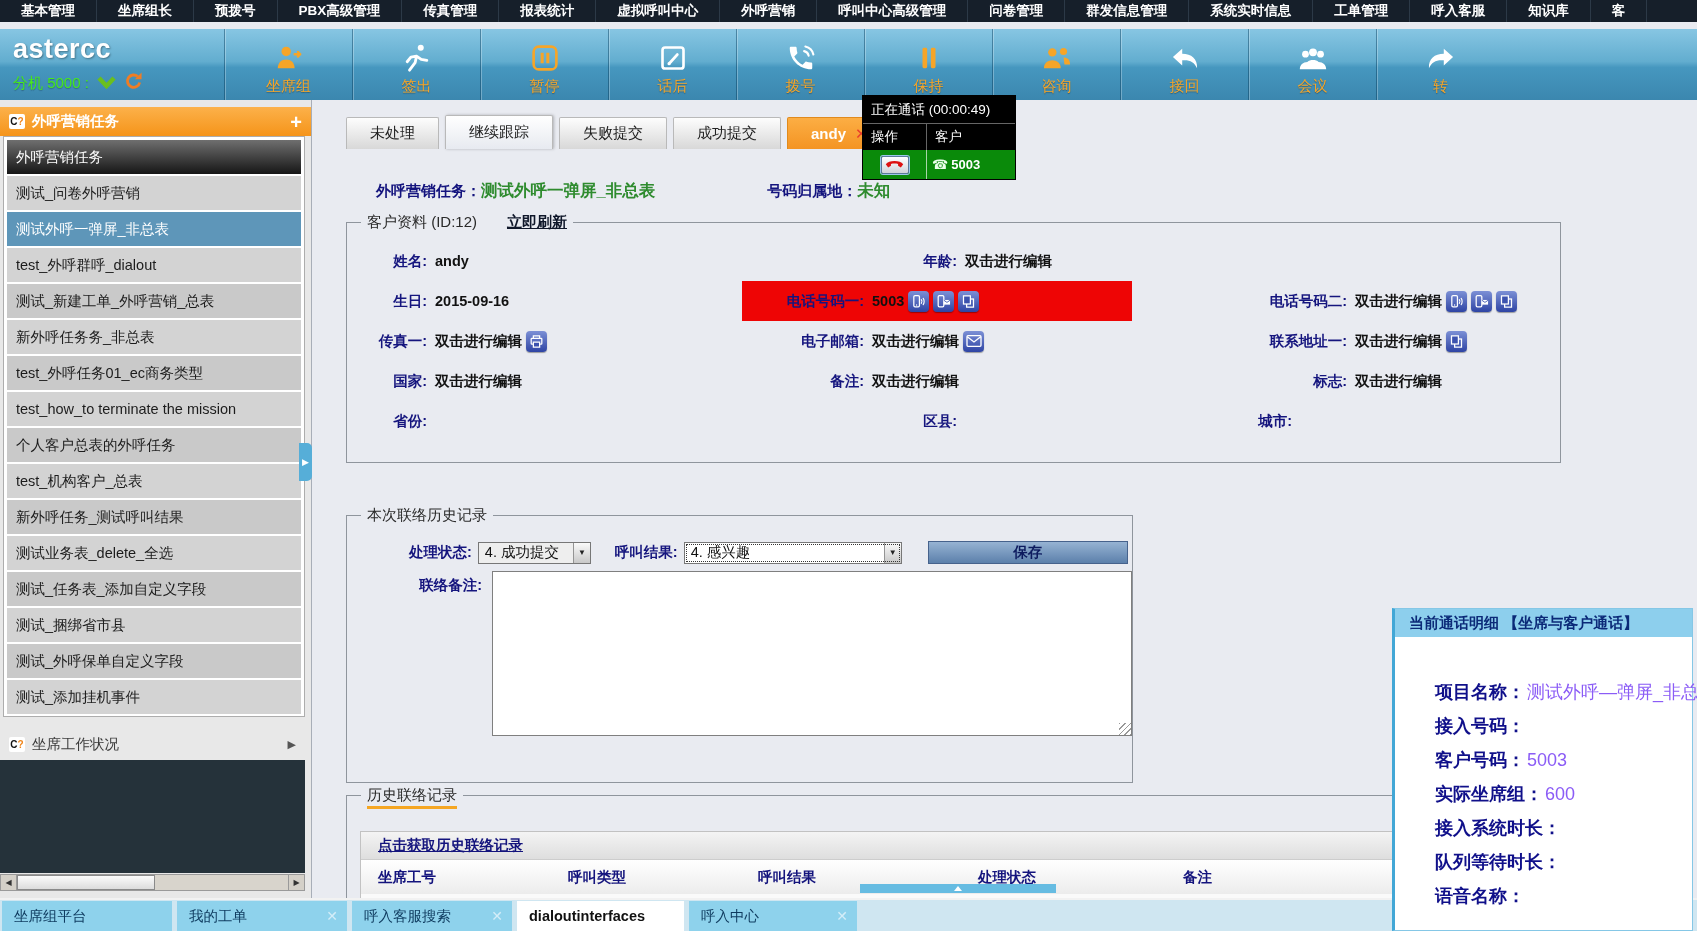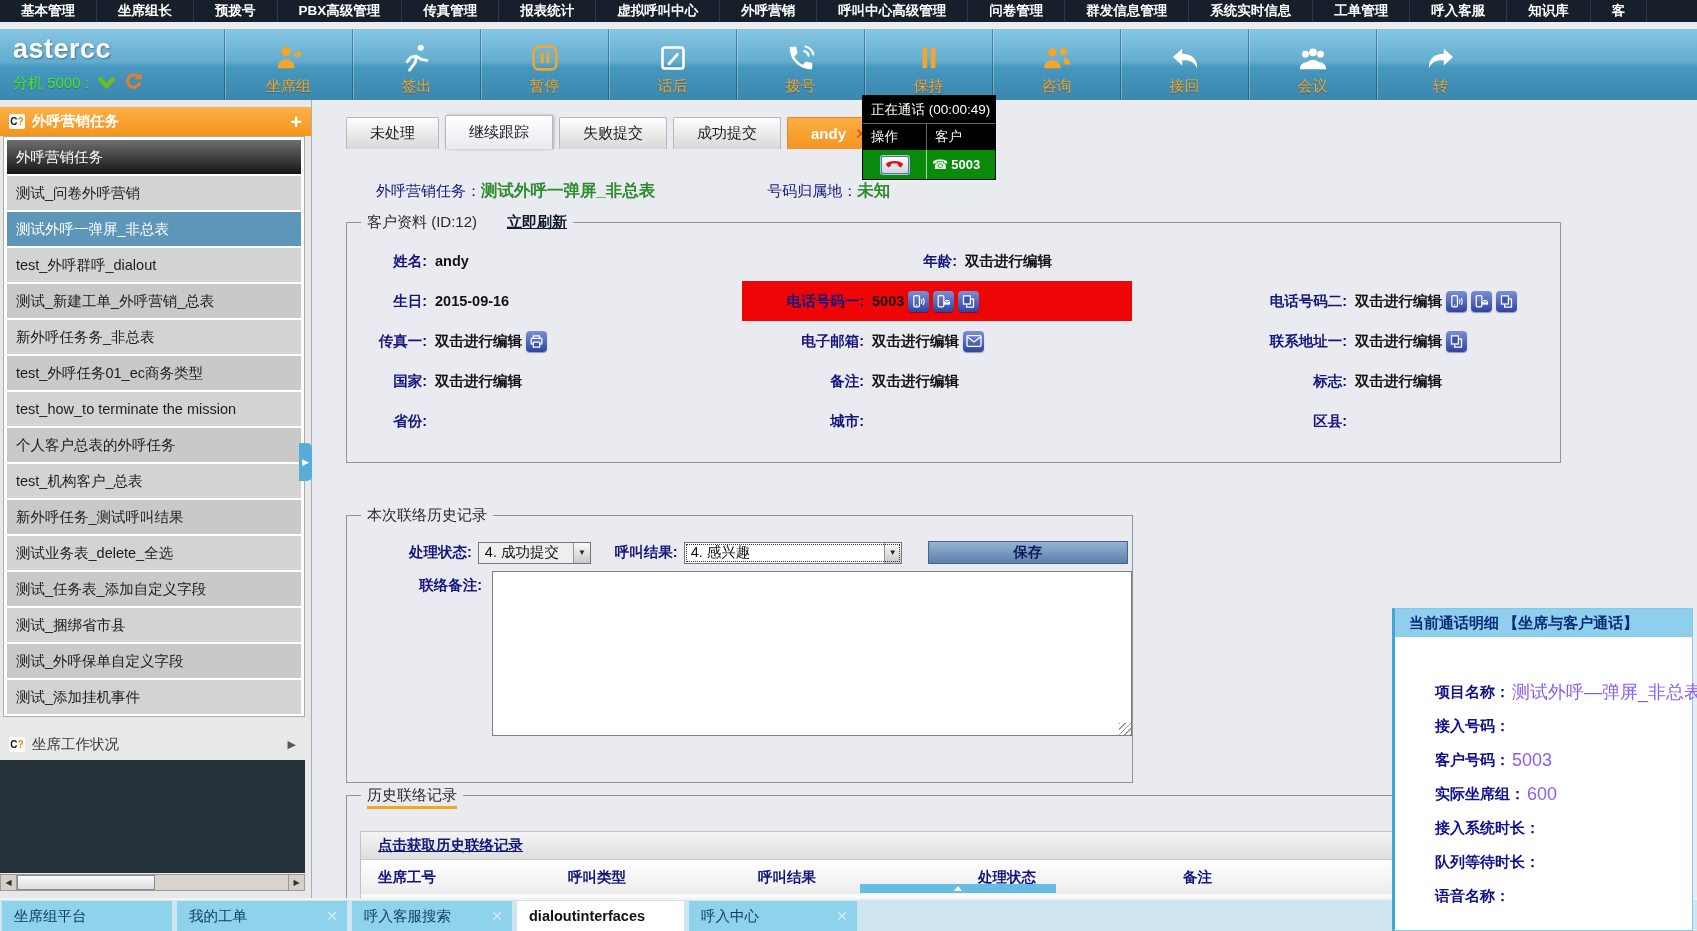--- a/index.html
+++ b/index.html
@@ -13,21 +13,21 @@
   background:linear-gradient(180deg,#87c6e3 0%,#62adcf 46%,#4697bf 54%,#3b87af 100%);z-index:10}
 .logo{position:absolute;left:13px;top:5px;color:#fff;font-size:27px;font-weight:bold;letter-spacing:.5px;text-shadow:1px 1px 2px rgba(0,0,0,.35)}
 .ext-row{position:absolute;left:13px;top:43px;display:flex;align-items:center;gap:7px}
 .ext-label{color:#46e81e;font-size:15px;text-shadow:0 1px 1px rgba(0,0,0,.25)}
 .tb-buttons{position:absolute;left:224px;top:0;bottom:0;right:0;display:flex;overflow:hidden}
 .tb-btn{width:128px;flex:0 0 128px;display:flex;flex-direction:column;align-items:center;justify-content:flex-end;
   padding-bottom:5px;border-left:1px solid rgba(6,58,88,.45);box-shadow:inset 1px 0 0 rgba(255,255,255,.28);cursor:pointer}
 .tb-ico{height:36px;display:flex;align-items:center;justify-content:center}
 .tb-label{color:#f6a528;font-size:15px;line-height:19px;text-shadow:0 1px 1px rgba(0,0,0,.3)}
 
-.call-popup{position:absolute;left:862px;top:95px;width:134px;background:#000;z-index:60;color:#fff;border:1px solid #000}
+.call-popup{position:absolute;left:862px;top:95px;width:154px;background:#000;z-index:60;color:#fff;border:1px solid #000}
 .cp-title{padding:5px 8px 4px;font-size:13.5px;white-space:nowrap}
 .cp-head{display:flex;border-top:1px solid #666}
 .cp-head .c1{width:64px;padding:4px 8px;font-size:13.5px;border-right:1px solid #666}
 .cp-head .c2{flex:1;padding:4px 8px;font-size:13.5px}
 .cp-row{display:flex;background:#0a8a0a;height:29px;align-items:center}
 .cp-row .c1{width:64px;display:flex;justify-content:center;border-right:1px solid rgba(255,255,255,.65);height:100%;align-items:center}
 .cp-row .c2{flex:1;display:flex;align-items:center;gap:3px;padding-left:5px;font-size:13px;font-weight:bold}
 .hangup-btn{width:28px;height:18px;background:linear-gradient(#ffffff,#cfd4da);border:1px solid #5a7a9a;border-radius:2px;
   box-shadow:0 0 0 1px #9cc6e8;display:flex;align-items:center;justify-content:center;cursor:pointer}
 .cp-phone{font-size:13px;color:#eaffea}
@@ -59,21 +59,21 @@
 .hs-thumb{width:138px;height:100%;background:linear-gradient(#fcfcfc,#dcdcdc);border:1px solid #8a8a8a;cursor:pointer}
 
 .main{position:absolute;left:311px;top:100px;right:0;bottom:0;background:#e9ebf1;border-left:1px solid #a8aeb8;overflow:hidden}
 .tabs{position:absolute;left:34px;top:15px;display:flex;gap:6px;align-items:flex-end;z-index:4}
 .tab{height:32px;padding:0 23px;display:flex;align-items:center;font-size:15px;color:#222;cursor:pointer;
   background:linear-gradient(#fdfdfd,#d8d8d8);border:1px solid #b9b9b9;border-bottom:none;border-radius:2px 2px 0 0}
 .tab.active{background:linear-gradient(#ffffff,#e7eaf0);height:34px;box-shadow:1px 0 3px rgba(0,0,0,.25)}
 .tab.orange{background:linear-gradient(#fcae44,#f49423);border-color:#e08a1d;color:#fff;font-weight:bold}
 .tab .tab-x{margin-left:9px;color:#e93c2c;font-weight:bold;font-size:15px;cursor:pointer}
 .task-header{position:absolute;left:64px;top:80px;display:flex;align-items:baseline;white-space:nowrap}
-.th-label{color:#14147e;font-size:15px;font-weight:normal}
+.th-label{color:#14147e;font-size:15px;font-weight:bold}
 .th-value{color:#2e8b2e;font-size:16.5px;font-weight:bold}
 .th-gap{width:112px}
 
 .fs{position:absolute;border:1px solid #8f959d}
 .fs-legend{position:absolute;top:-10px;left:14px;background:#e9ebf1;padding:0 6px;font-size:15px;color:#2a2a2a;display:flex;align-items:baseline;white-space:nowrap}
 .fs-legend .u-orange{border-bottom:3px solid #f5a623;padding-bottom:1px}
 .refresh-link{margin-left:30px;color:#0f172a;font-weight:bold;text-decoration:underline;font-size:15px;cursor:pointer}
 #fs-customer{left:34px;top:122px;width:1215px;height:241px}
 .cust-grid{position:absolute;left:0;top:18px;right:0}
 .cust-row{display:flex;height:40px}
@@ -115,21 +115,21 @@
 
 .scroll-handle{position:absolute;left:860px;top:884px;width:196px;height:9px;background:#66bce2;z-index:15;
   display:flex;align-items:center;justify-content:center;cursor:pointer}
 .scroll-handle i{width:0;height:0;border-left:4px solid transparent;border-right:4px solid transparent;border-bottom:5px solid #fff}
 
 .call-panel{position:absolute;left:1392px;top:608px;width:301px;bottom:0;background:#fff;z-index:30;
   border:1px solid #85c7e6;border-left:3px solid #42a7d6}
 .cd-header{height:28px;background:#8dcfed;color:#0b2a78;font-weight:bold;font-size:15px;line-height:28px;padding-left:14px;white-space:nowrap}
 .cd-rows{position:absolute;left:0;top:66px;right:0}
 .cd-row{height:34px;display:flex;align-items:center;padding-left:40px;white-space:nowrap}
-.cd-label{color:#10108a;font-weight:bold;font-size:15px}
+.cd-label{color:#10108a;font-weight:bold;font-size:18px}
 .cd-value{color:#8b5cf6;font-size:18px;margin-left:2px}
 
 .bottom-bar{position:absolute;left:0;right:0;bottom:0;height:33px;background:#cfe6f1;border-top:2px solid #f2f2f2;
   display:flex;align-items:flex-end;gap:5px;padding-left:2px;z-index:20}
 .btab{height:30px;background:#8ed2ec;display:flex;align-items:center;padding:0 12px;font-size:14.5px;color:#0e3a5e;
   position:relative;cursor:pointer;flex:0 0 auto}
 .btab:nth-child(1){width:170px}.btab:nth-child(2){width:170px}.btab:nth-child(3){width:160px}
 .btab:nth-child(4){width:167px}.btab:nth-child(5){width:168px}
 .btab.active{background:#fff;font-weight:bold;color:#111}
 .btab .bx{position:absolute;right:9px;color:#d4edf8;font-weight:bold;font-size:14px;cursor:pointer}
@@ -469,26 +469,26 @@
           <div class="cust-cell c2">
             <span class="cust-label">标志:</span>
             <span class="cust-value">双击进行编辑</span>
           </div>
         </div>
         <div class="cust-row">
           <div class="cust-cell c0">
             <span class="cust-label">省份:</span>
             <span class="cust-value"></span>
           </div>
+          <div class="cust-cell c2">
+            <span class="cust-label">区县:</span>
+            <span class="cust-value"></span>
+          </div>
           <div class="cust-cell c1">
             <span class="cust-label">城市:</span>
-            <span class="cust-value"></span>
-          </div>
-          <div class="cust-cell c2">
-            <span class="cust-label">区县:</span>
             <span class="cust-value"></span>
           </div>
         </div>
       </div>
   </div>
 
   <div class="fs" id="fs-contact">
     <div class="fs-legend">
         <span>本次联络历史记录</span>
       </div>

